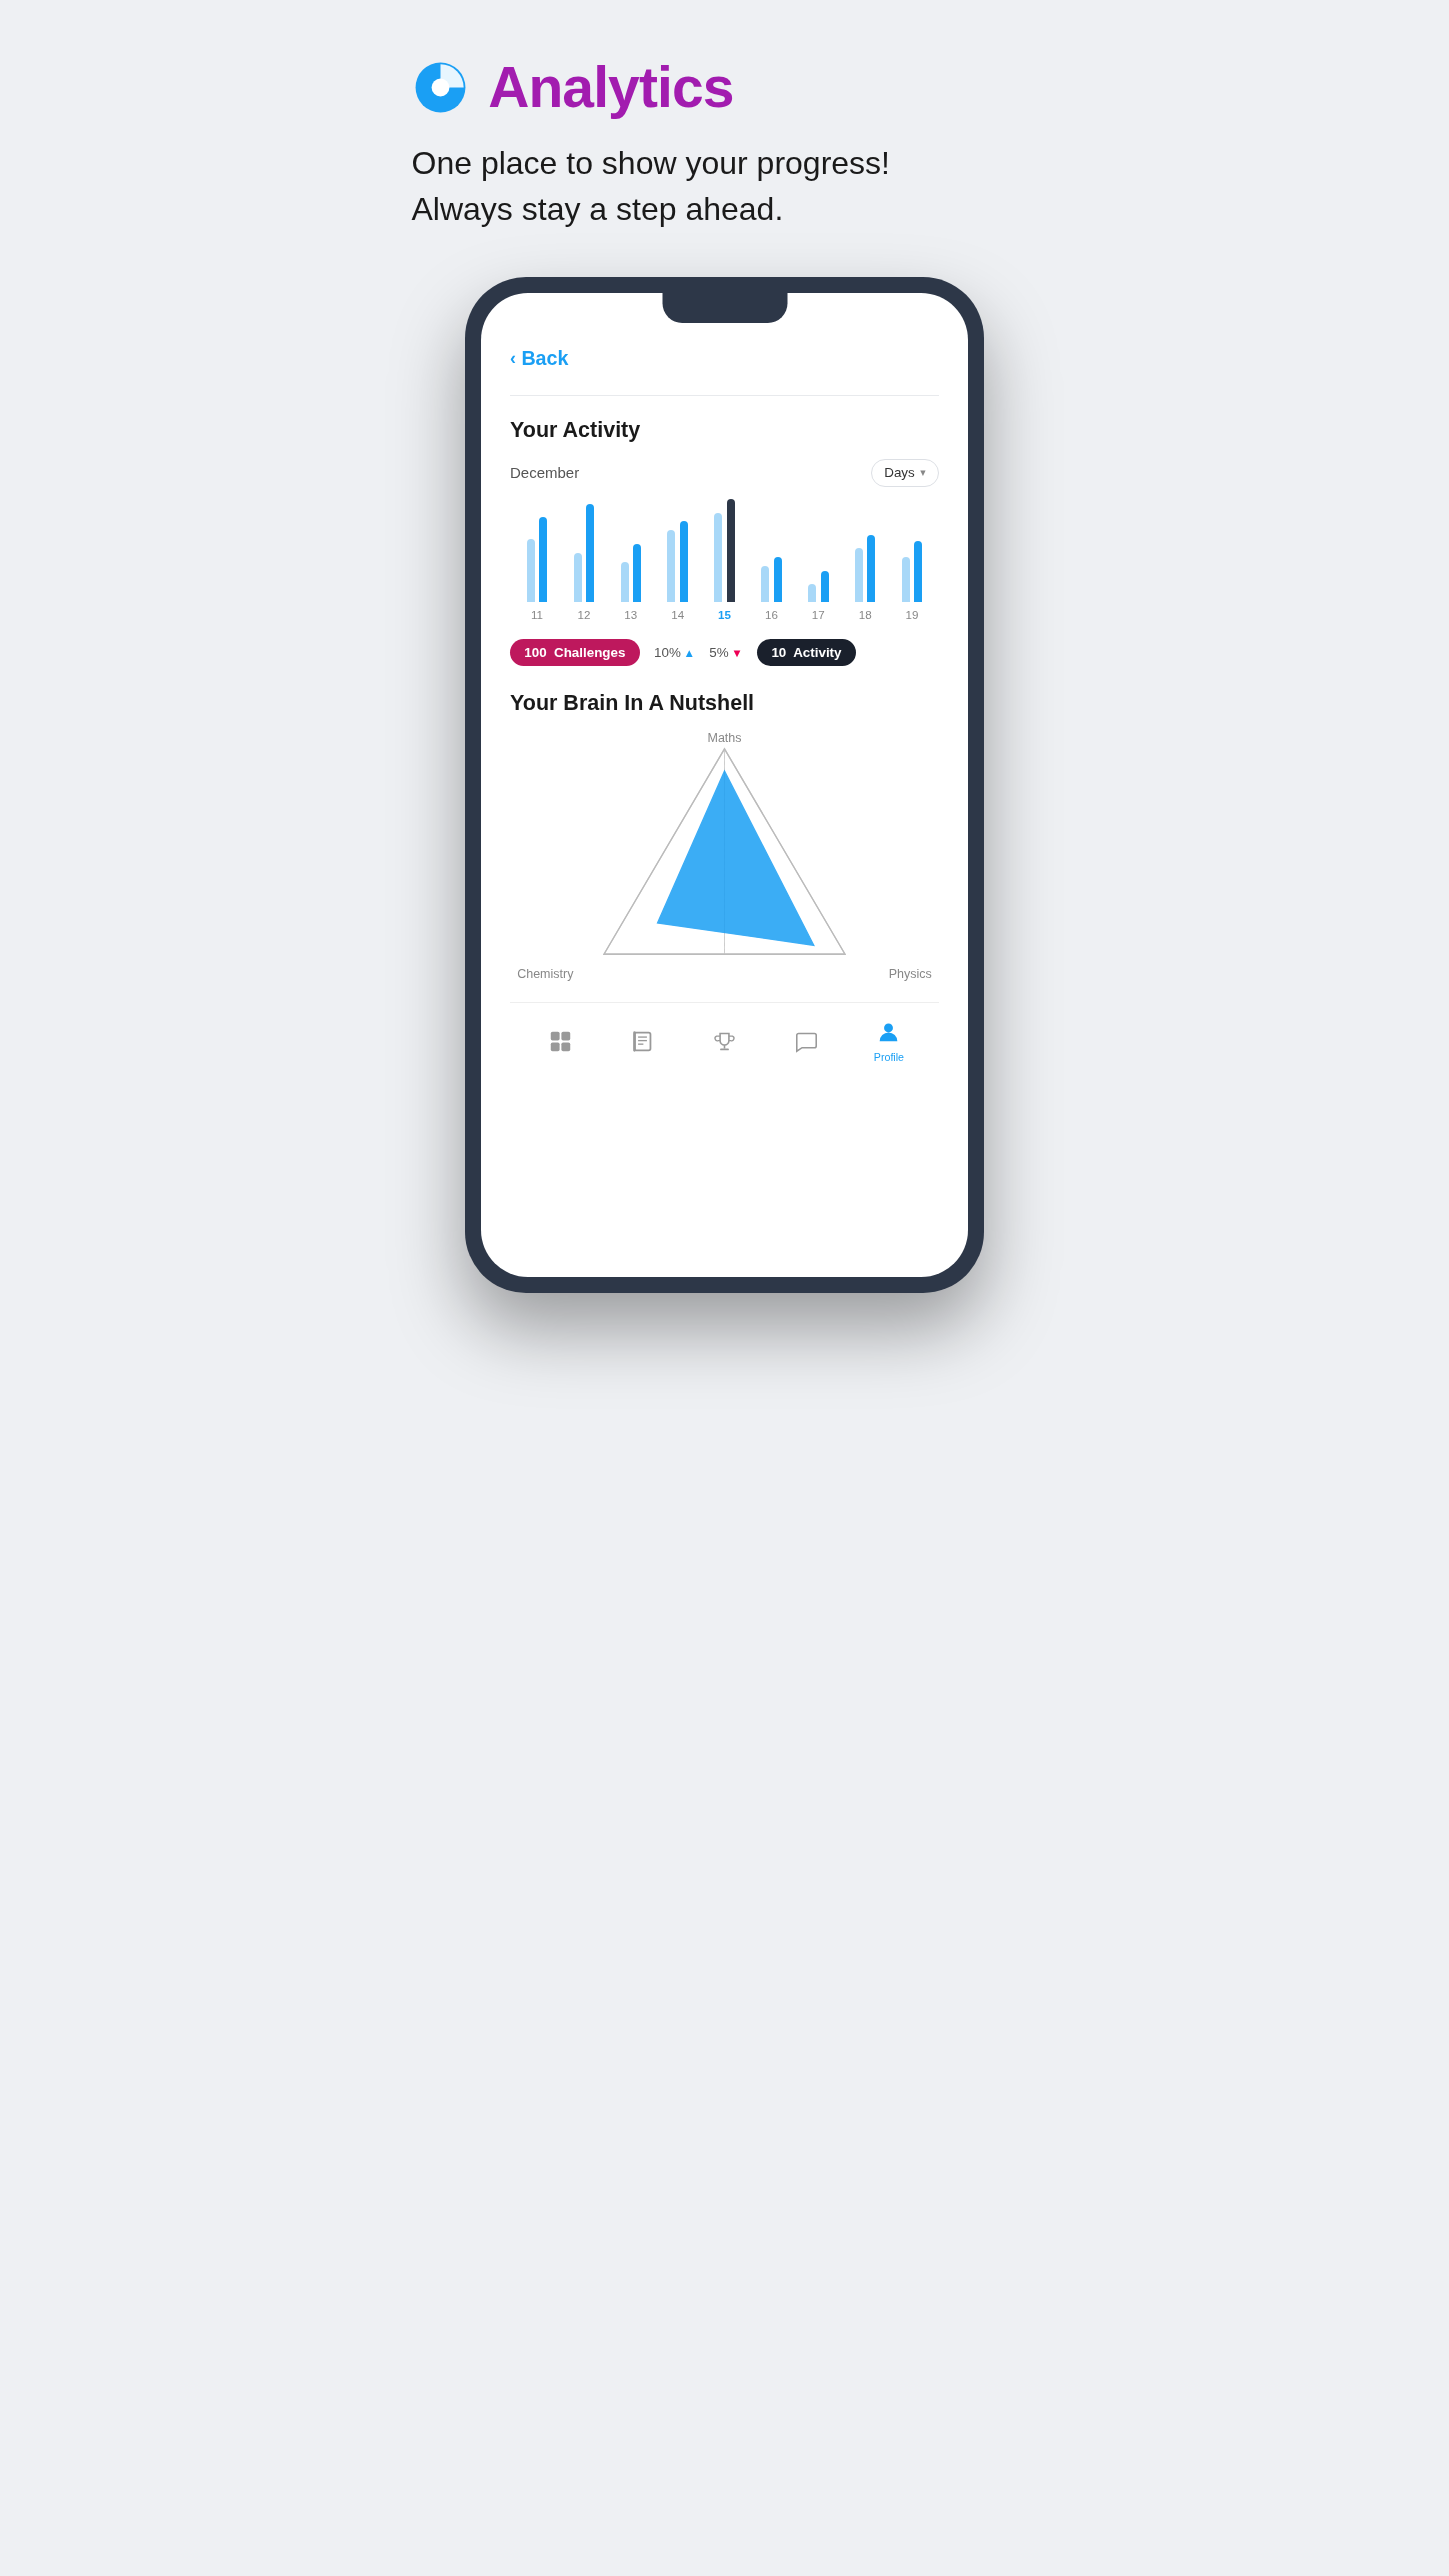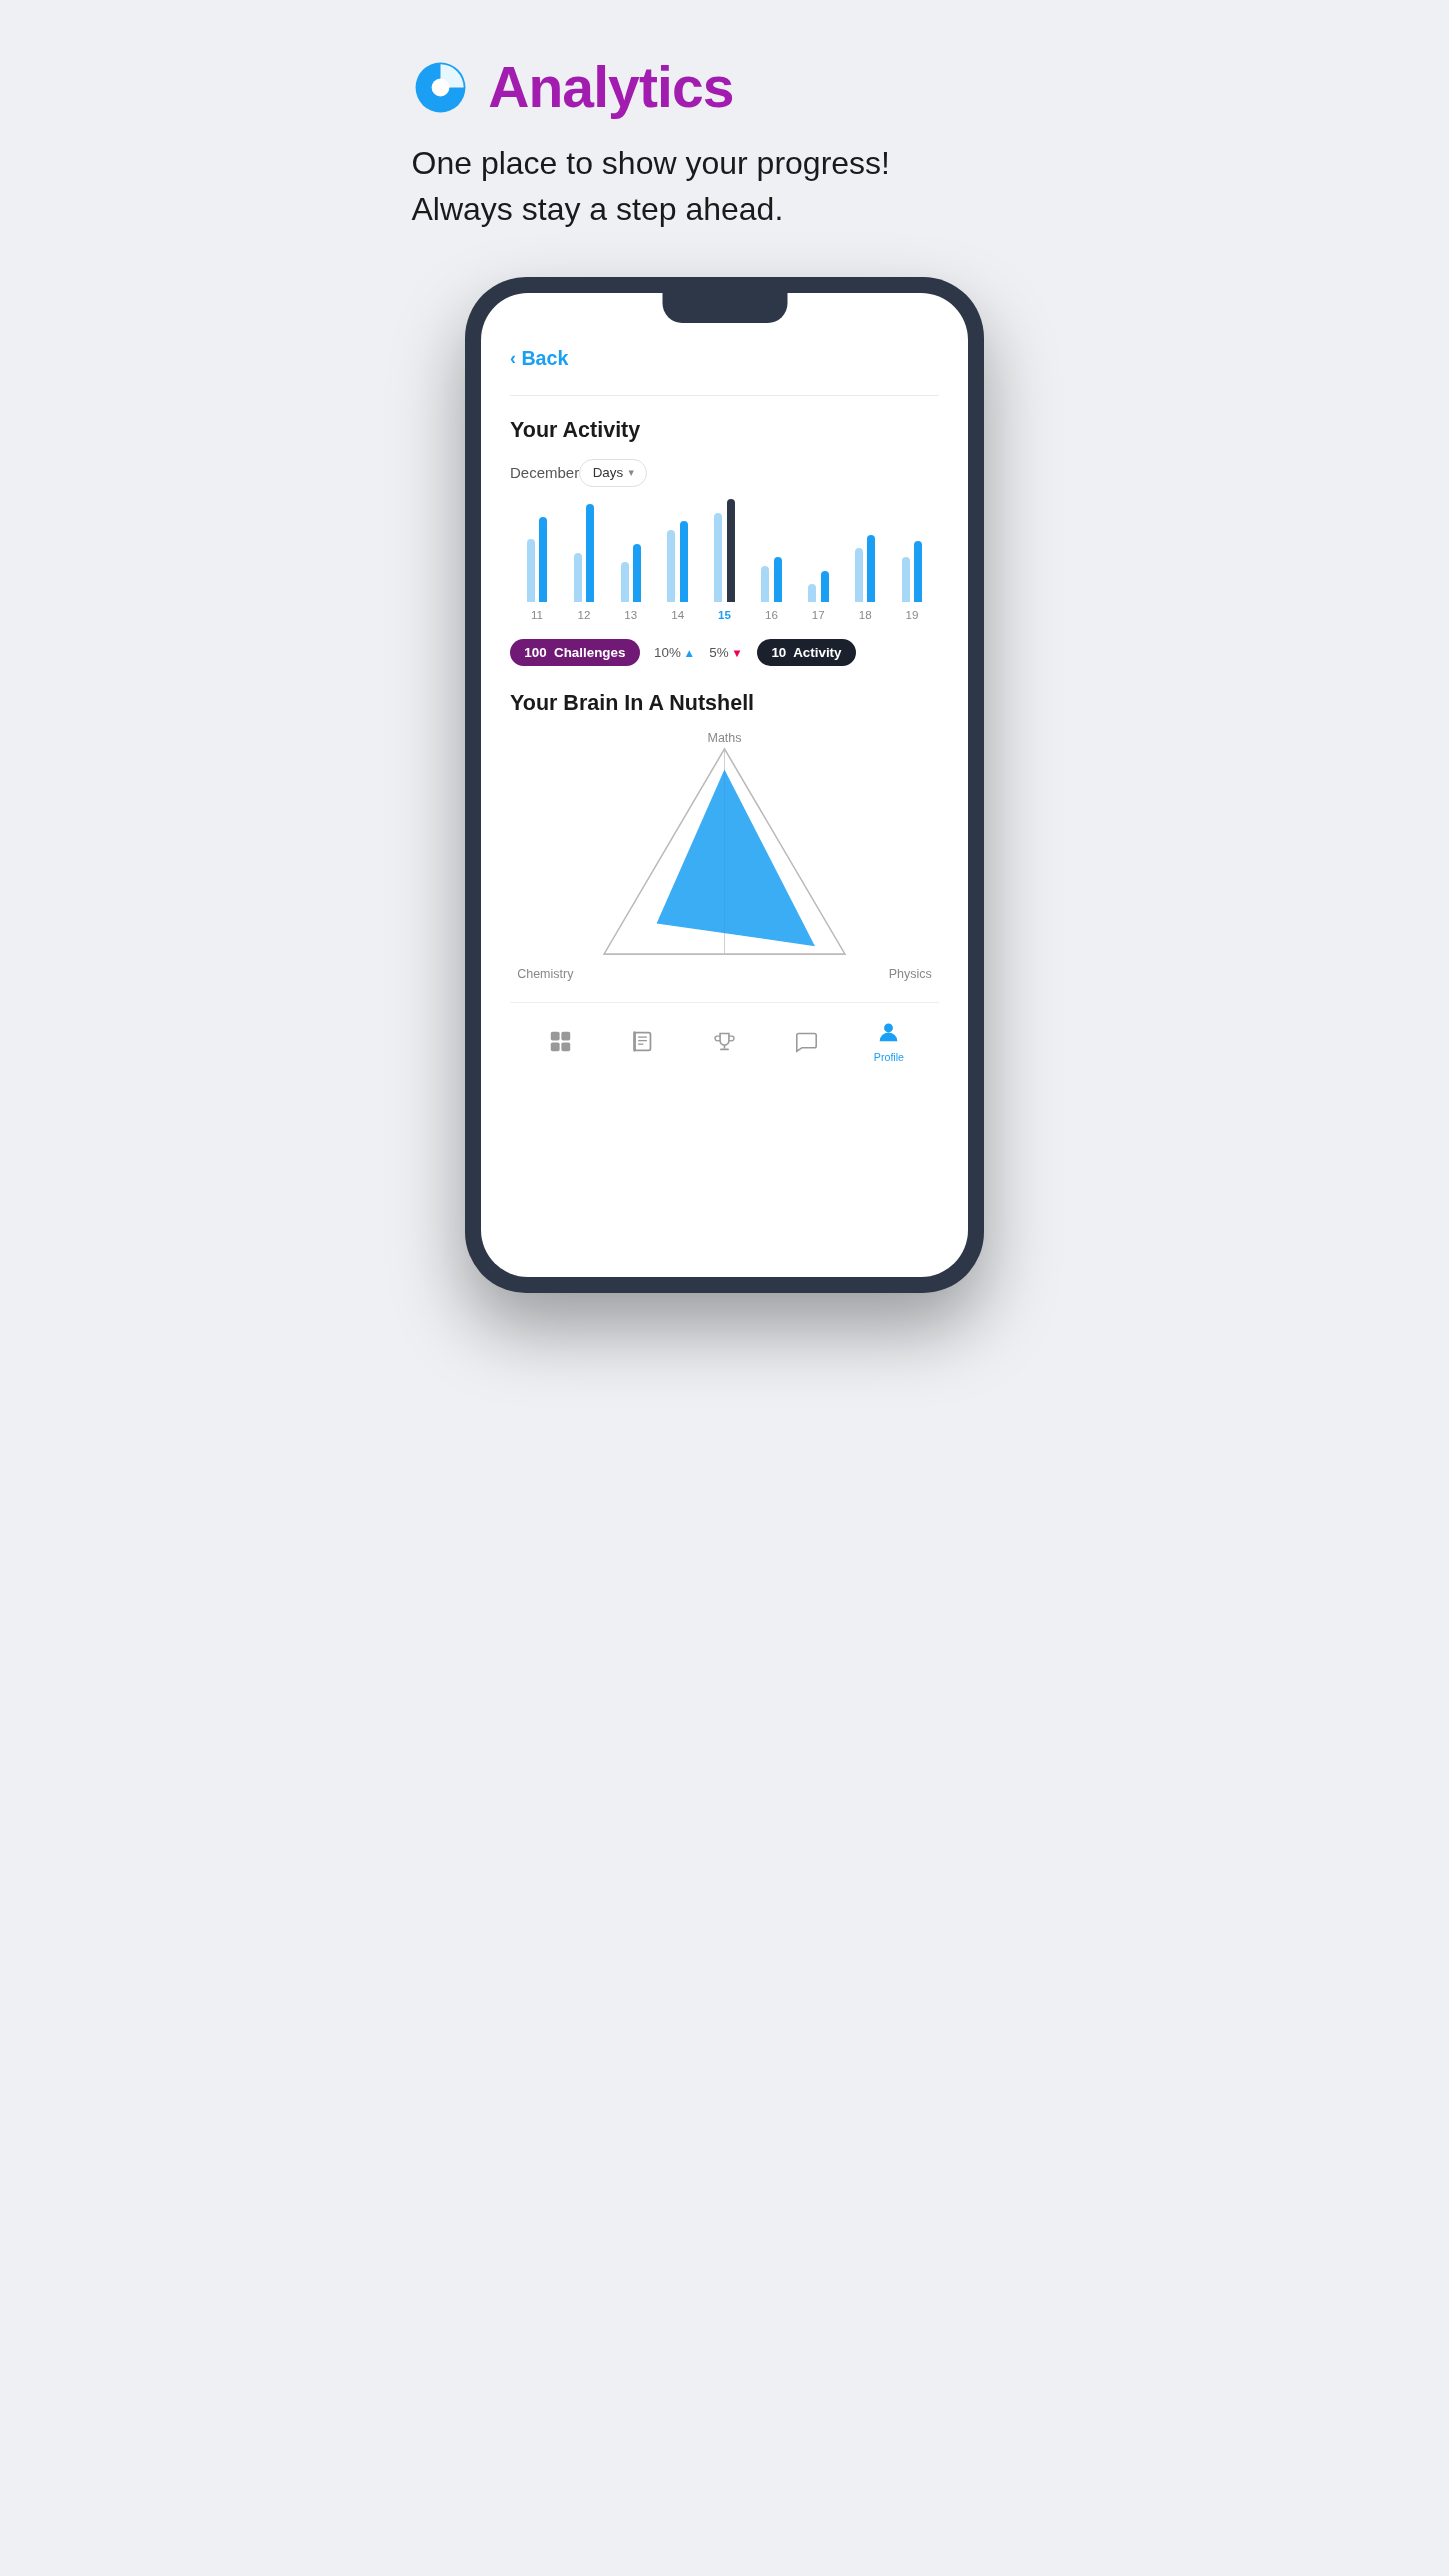--- a/index.html
+++ b/index.html
@@ -111,20 +111,21 @@
     
     .section-title {
       font-size: 21.5px;
       font-weight: 800;
       color: #1a1a1a;
       margin-bottom: 16px;
     }
 
     .activity-header {
       display: flex;
+      justify-content: space-between;
       align-items: center;
       margin-bottom: 18px;
     }
 
     .month-label {
       font-size: 15px;
       color: #555;
     }
 
     .days-dropdown {
@@ -193,21 +194,21 @@
 
     
     .stats-row {
       display: flex;
       align-items: center;
       gap: 14.3px;
       margin: 18px 0 25px;
     }
 
     .stat-badge {
-      background: #701a75;
+      background: #be185d;
       color: #fff;
       border-radius: 18px;
       padding: 6.3px 14.3px;
       font-size: 13.4px;
       font-weight: 700;
       white-space: nowrap;
     }
 
     .stat-badge .stat-num {
       font-weight: 800;

